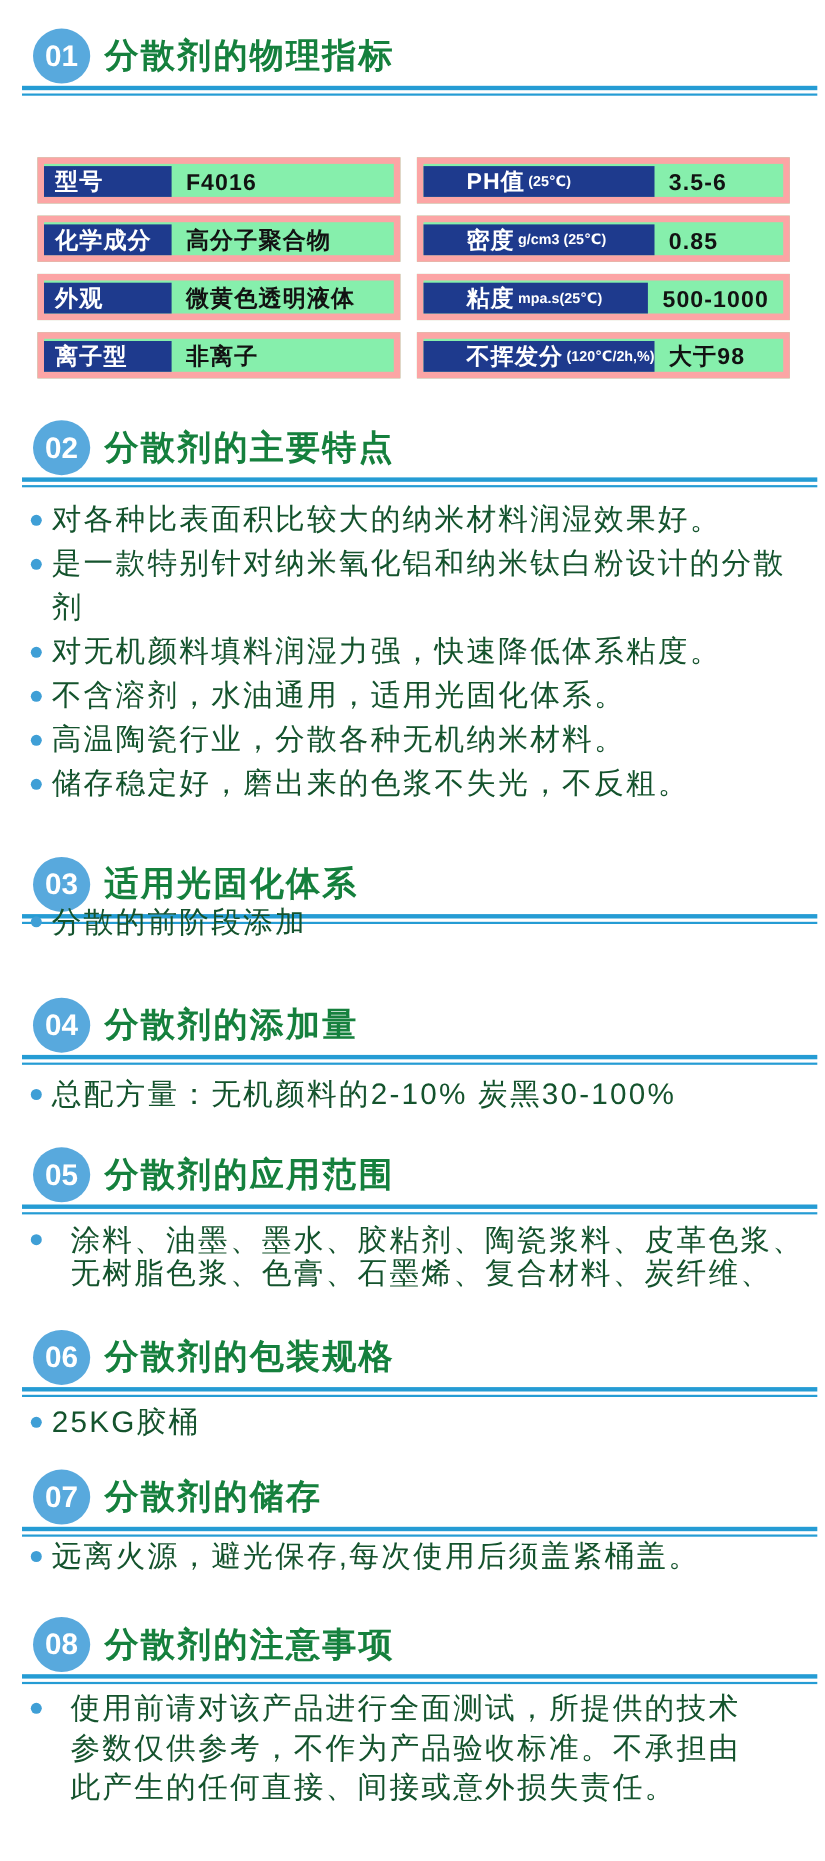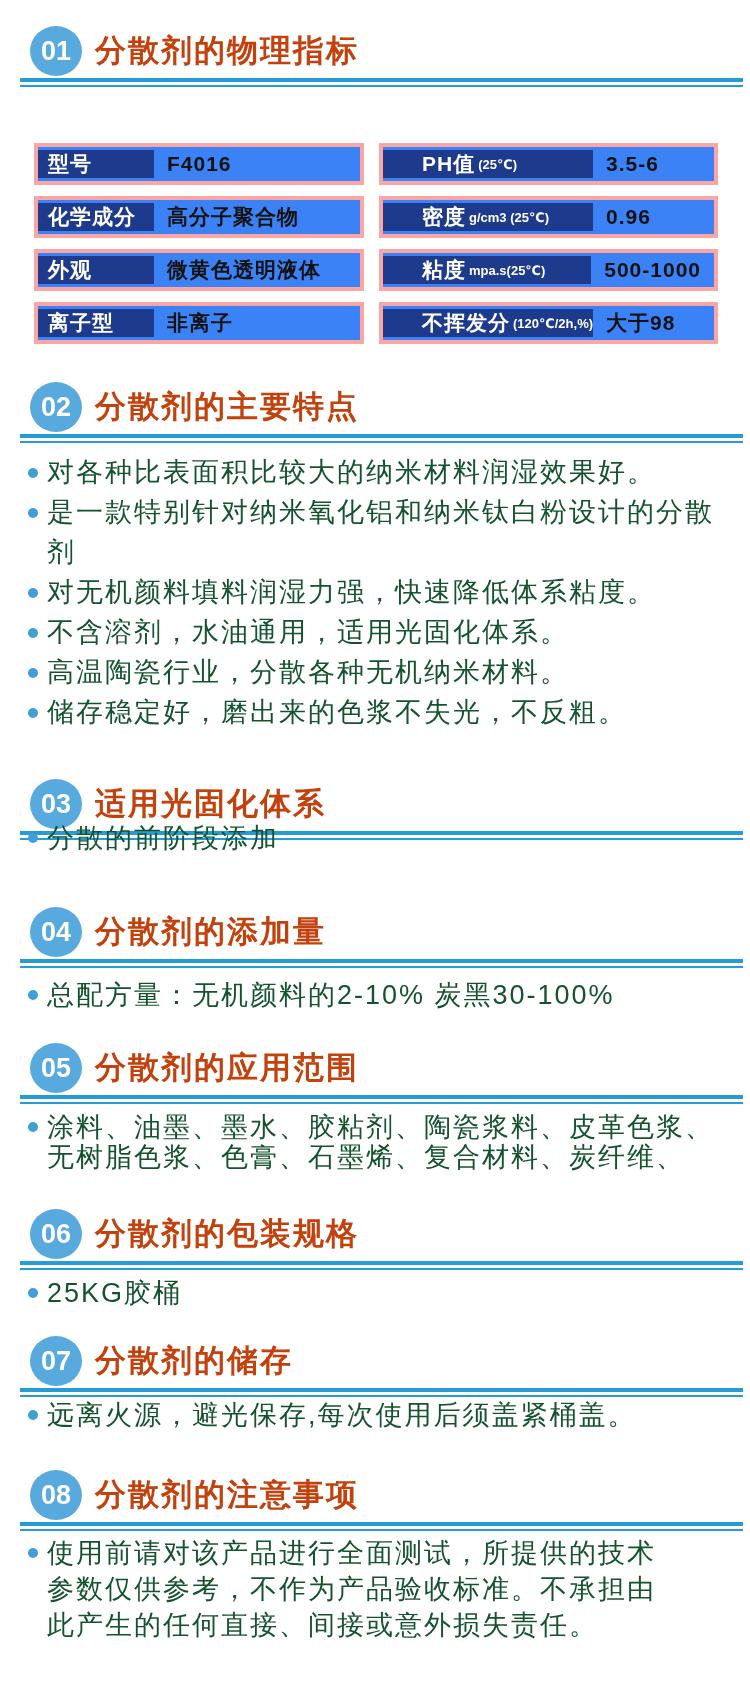--- a/index.html
+++ b/index.html
@@ -6,49 +6,49 @@
   html,body { background:#ffffff; }
   body { font-family:"Liberation Sans","DejaVu Sans",sans-serif; }
   .page { position:relative; width:750px; height:1692px; background:#ffffff; overflow:hidden; }
 
   
   .sec { position:absolute; left:0; right:0; }
   .sec-header { display:flex; align-items:center; height:52px; margin-left:30px; }
   .badge { flex:0 0 52px; width:52px; height:50px; border-radius:50%;
            background:#58a9dd; color:#ffffff; font-weight:bold; font-size:27px;
            display:flex; align-items:center; justify-content:center; letter-spacing:0; }
-  .sec-title { margin-left:13px; font-size:31px; font-weight:bold; color:#c2410c; letter-spacing:2px; white-space:nowrap;font-family:Liberation Mono, monospace; }
+  .sec-title { margin-left:13px; font-size:31px; font-weight:bold; color:#15803d; letter-spacing:2px; white-space:nowrap;font-family:Liberation Mono, monospace; }
   .dline { margin:1px 7px 0 20px; }
   .dline .l1 { display:block; height:4px; background:#259cd4; }
   .dline .l2 { display:block; height:2px; background:#259cd4; margin-top:3px; }
 
   
   .spec { position:absolute; left:34px; top:143px; display:flex; gap:15px; }
   .spec-col { display:flex; flex-direction:column; gap:11px; }
   .spec-col.left  { width:330px; }
   .spec-col.right { width:339px; }
-  .spec-row { display:flex; align-items:center; height:42px; border:4px solid #fca5a5; background:#3b82f6; }
+  .spec-row { display:flex; align-items:flex-end; height:42px; border:6px solid #fca5a5; background:#86efac; }
   .spec-lbl { background:#1e3a8d; color:#ffffff; display:flex; align-items:center; padding:0 10px; }
   .spec-col.left  .spec-lbl { width:116px; }
   .spec-col.right .spec-lbl { width:210px;padding-left:39px; }
   .spec-lbl b { font-size:21px; font-weight:bold; letter-spacing:1px; white-space:nowrap; }
   .spec-lbl small { font-size:13px; font-weight:bold; margin-left:3px; white-space:nowrap; }
   .spec-val { flex:1; display:flex; align-items:center; padding:0 13px; font-size:21px; font-weight:bold; color:#121212; letter-spacing:1px; white-space:nowrap; }
 
   
   .blist { position:absolute; left:28px; width:712px; }
   .bitem { display:flex; align-items:flex-start; }
   .dot { flex:0 0 10px; width:10px; height:10px; border-radius:50%; background:#3f9fd6; margin:16px 9px 0 0; }
   .dot.tight { margin-top:10px; }
   .dot.mid { margin-top:13px; }
   .btext { font-size:27px; line-height:42px; color:#14532d; letter-spacing:2px; }
   .lh40 .btext { line-height:40px; }
   .lh30 { line-height:30px; }
   .lh36 { line-height:36px; }
-  .bline { display:block; }
+  .bline { display:block;margin-left:17px; }
 </style>
 </head>
 <body>
 
 <div class="page">
 
   <section class="sec" style="top:25px">
     <div class="sec-header">
       <span class="badge">01</span>
       <h2 class="sec-title">分散剂的物理指标</h2>
@@ -96,21 +96,21 @@
             <b>PH值</b>
             <small>(25℃)</small>
           </span>
         <span class="spec-val">3.5-6</span>
       </div>
       <div class="spec-row">
         <span class="spec-lbl">
             <b>密度</b>
             <small>g/cm3 (25℃)</small>
           </span>
-        <span class="spec-val">0.96</span>
+        <span class="spec-val">0.85</span>
       </div>
       <div class="spec-row">
         <span class="spec-lbl">
             <b>粘度</b>
             <small>mpa.s(25℃)</small>
           </span>
         <span class="spec-val">500-1000</span>
       </div>
       <div class="spec-row">
         <span class="spec-lbl">

